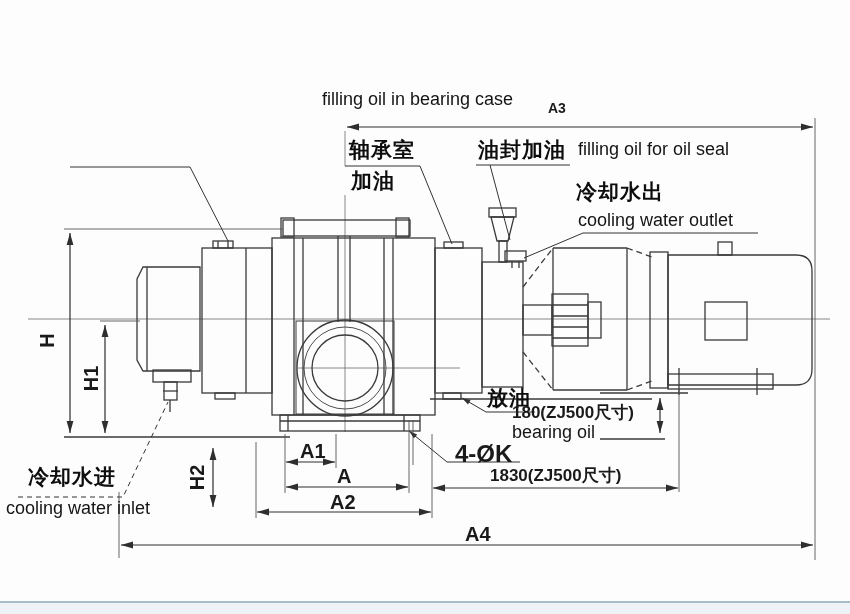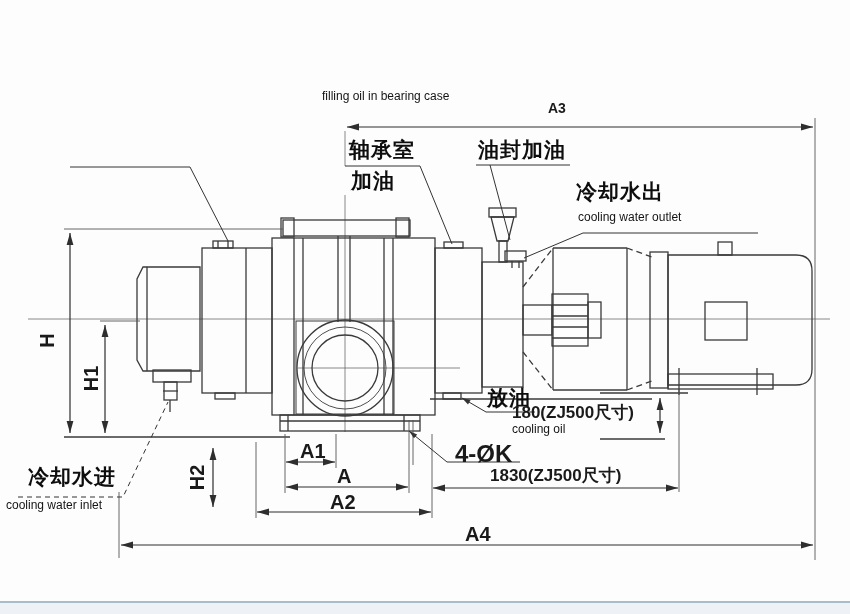--- a/index.html
+++ b/index.html
@@ -2,21 +2,21 @@
 <html><head>
 <meta charset="utf-8">
 <style>
   html,body{margin:0;padding:0;background:#e9e9e9;}
   #stage{
     position:relative;width:850px;height:614px;background:#fdfdfd;
     font-family:"Liberation Sans", sans-serif;color:#161616;overflow:hidden;
   }
   #drawing{position:absolute;left:0;top:0;}
   .lbl{position:absolute;white-space:nowrap;line-height:1.05;}
-  .en{font-size:12px;font-weight:400;color:#141414;}
+  .en{font-size:18px;font-weight:400;color:#141414;}
   .zh{font-size:21px;font-weight:700;color:#0d0d0d;letter-spacing:1px;}
   .dim{font-size:20px;font-weight:600;color:#1a1a1a;}
   .dimsmall{font-size:17px;font-weight:600;color:#1a1a1a;}
   .rot{transform:rotate(-90deg);transform-origin:center center;}
   #footer-strip{
     position:absolute;left:0;bottom:0;width:850px;height:11px;
     background:#eef2f7;border-top:2px solid #a9bccb;
   }
 </style>
 </head>
@@ -190,34 +190,35 @@
     </g>
   </svg>
 
 
   <div class="lbl en" style="left:322px;top:90px">filling oil in bearing case</div>
   <div class="lbl dim" style="left:548px;top:101px;font-size:14px">A3</div>
   <div class="lbl zh" style="left:349px;top:139px">轴承室</div>
   <div class="lbl zh" style="left:351px;top:170px">加油</div>
 
   <div class="lbl zh" style="left:478px;top:139px">油封加油</div>
+  <div class="lbl en" style="left:578px;top:140px">filling oil for oil seal</div>
 
   <div class="lbl zh" style="left:576px;top:181px">冷却水出</div>
   <div class="lbl en" style="left:578px;top:211px">cooling water outlet</div>
 
   <div class="lbl dim rot" style="left:40px;top:330px;font-weight:700">H</div>
   <div class="lbl dim rot" style="left:79px;top:368px;font-weight:700">H1</div>
   <div class="lbl dim rot" style="left:185px;top:467px;font-weight:700">H2</div>
 
   <div class="lbl zh" style="left:28px;top:466px">冷却水进</div>
   <div class="lbl en" style="left:6px;top:499px">cooling water inlet</div>
 
   <div class="lbl zh" style="left:487px;top:387px">放油</div>
   <div class="lbl dimsmall" style="left:512px;top:404px">180(ZJ500尺寸)</div>
-  <div class="lbl en" style="left:512px;top:423px">cooling oil</div>
+  <div class="lbl en" style="left:512px;top:423px">bearing oil</div>
 
   <div class="lbl dim" style="left:455px;top:441px;font-size:24px">4-ØK</div>
   <div class="lbl dimsmall" style="left:490px;top:467px">1830(ZJ500尺寸)</div>
 
   <div class="lbl dim" style="left:300px;top:441px">A1</div>
   <div class="lbl dim" style="left:337px;top:466px">A</div>
   <div class="lbl dim" style="left:330px;top:492px">A2</div>
   <div class="lbl dim" style="left:465px;top:524px">A4</div>
 
   <div id="footer-strip"></div>

